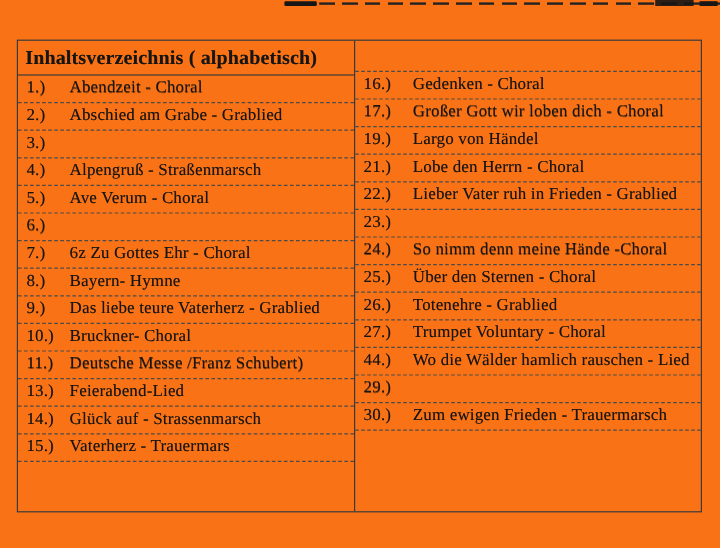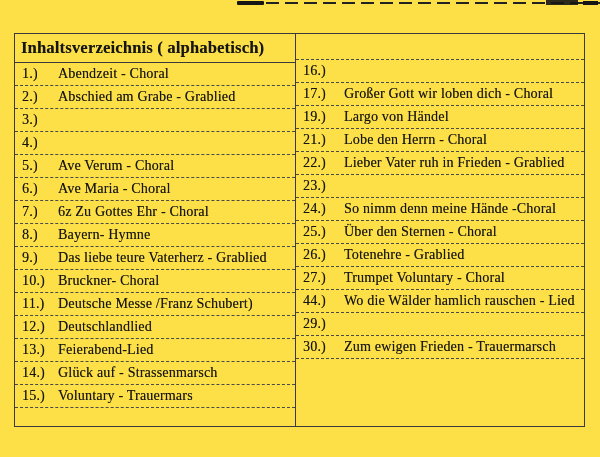--- a/index.html
+++ b/index.html
@@ -1,19 +1,19 @@
 <!DOCTYPE html>
 <html><head>
 <meta charset="utf-8">
 <style>
   html, body { margin:0; padding:0; background:#ffffff; }
   .page {
     position:relative;
     width:600px; height:457px;
-    background:#fde047;
+    background:#f97316;
     overflow:hidden;
     font-family:"Liberation Serif", serif;
     color:#151515;
   }
   
   .artifact { position:absolute; background:#161616; }
   .art-blob1   { left:237px; top:1px;  width:27px; height:4px; border-radius:1px; }
   .art-streak  { left:266px; top:2px;  width:334px; height:2px;
                  background:repeating-linear-gradient(90deg,#222 0 13px,transparent 13px 19px); }
   .art-blob2   { left:546px; top:0px;  width:32px; height:5px; opacity:.9; }
@@ -79,28 +79,28 @@
       </div>
       <div class="row">
         <span class="num">2.)</span>
         <span class="txt">Abschied am Grabe - Grablied</span>
       </div>
       <div class="row">
         <span class="num">3.)</span>
       </div>
       <div class="row">
         <span class="num">4.)</span>
+        <span class="txt">Alpengruß - Straßenmarsch</span>
       </div>
       <div class="row">
         <span class="num">5.)</span>
         <span class="txt">Ave Verum - Choral</span>
       </div>
       <div class="row">
         <span class="num">6.)</span>
-        <span class="txt">Ave Maria - Choral</span>
       </div>
       <div class="row">
         <span class="num">7.)</span>
         <span class="txt">6z Zu Gottes Ehr - Choral</span>
       </div>
       <div class="row">
         <span class="num">8.)</span>
         <span class="txt">Bayern- Hymne</span>
       </div>
       <div class="row">
@@ -109,43 +109,40 @@
       </div>
       <div class="row">
         <span class="num">10.)</span>
         <span class="txt">Bruckner- Choral</span>
       </div>
       <div class="row">
         <span class="num">11.)</span>
         <span class="txt">Deutsche Messe /Franz Schubert)</span>
       </div>
       <div class="row">
-        <span class="num">12.)</span>
-        <span class="txt">Deutschlandlied</span>
-      </div>
-      <div class="row">
         <span class="num">13.)</span>
         <span class="txt">Feierabend-Lied</span>
       </div>
       <div class="row">
         <span class="num">14.)</span>
         <span class="txt">Glück auf - Strassenmarsch</span>
       </div>
       <div class="row">
         <span class="num">15.)</span>
-        <span class="txt">Voluntary - Trauermars</span>
+        <span class="txt">Vaterherz - Trauermars</span>
       </div>
       <div class="row empty"></div>
     </div>
 
     <div class="col col-right">
       <div class="spacer-top"></div>
 
       <div class="row">
         <span class="num">16.)</span>
+        <span class="txt">Gedenken - Choral</span>
       </div>
       <div class="row">
         <span class="num">17.)</span>
         <span class="txt">Großer Gott wir loben dich - Choral</span>
       </div>
       <div class="row">
         <span class="num">19.)</span>
         <span class="txt">Largo von Händel</span>
       </div>
       <div class="row">

